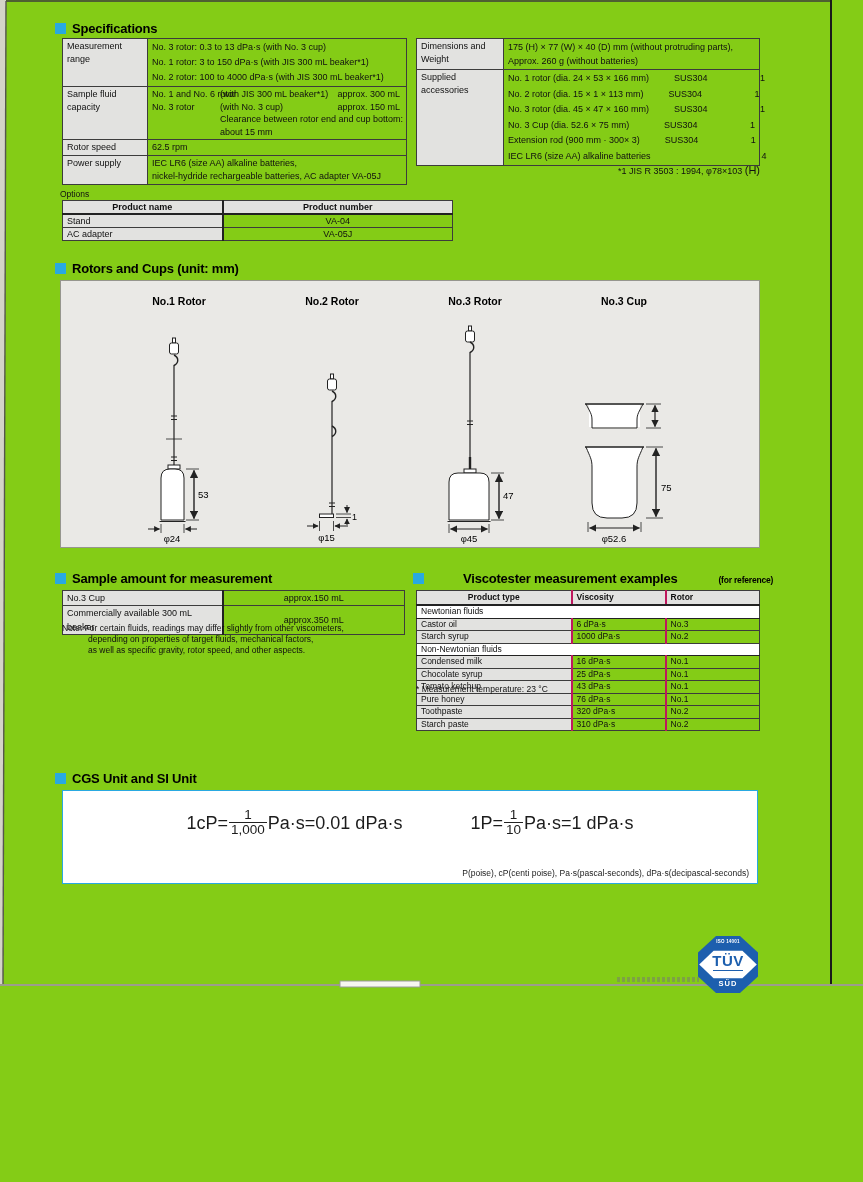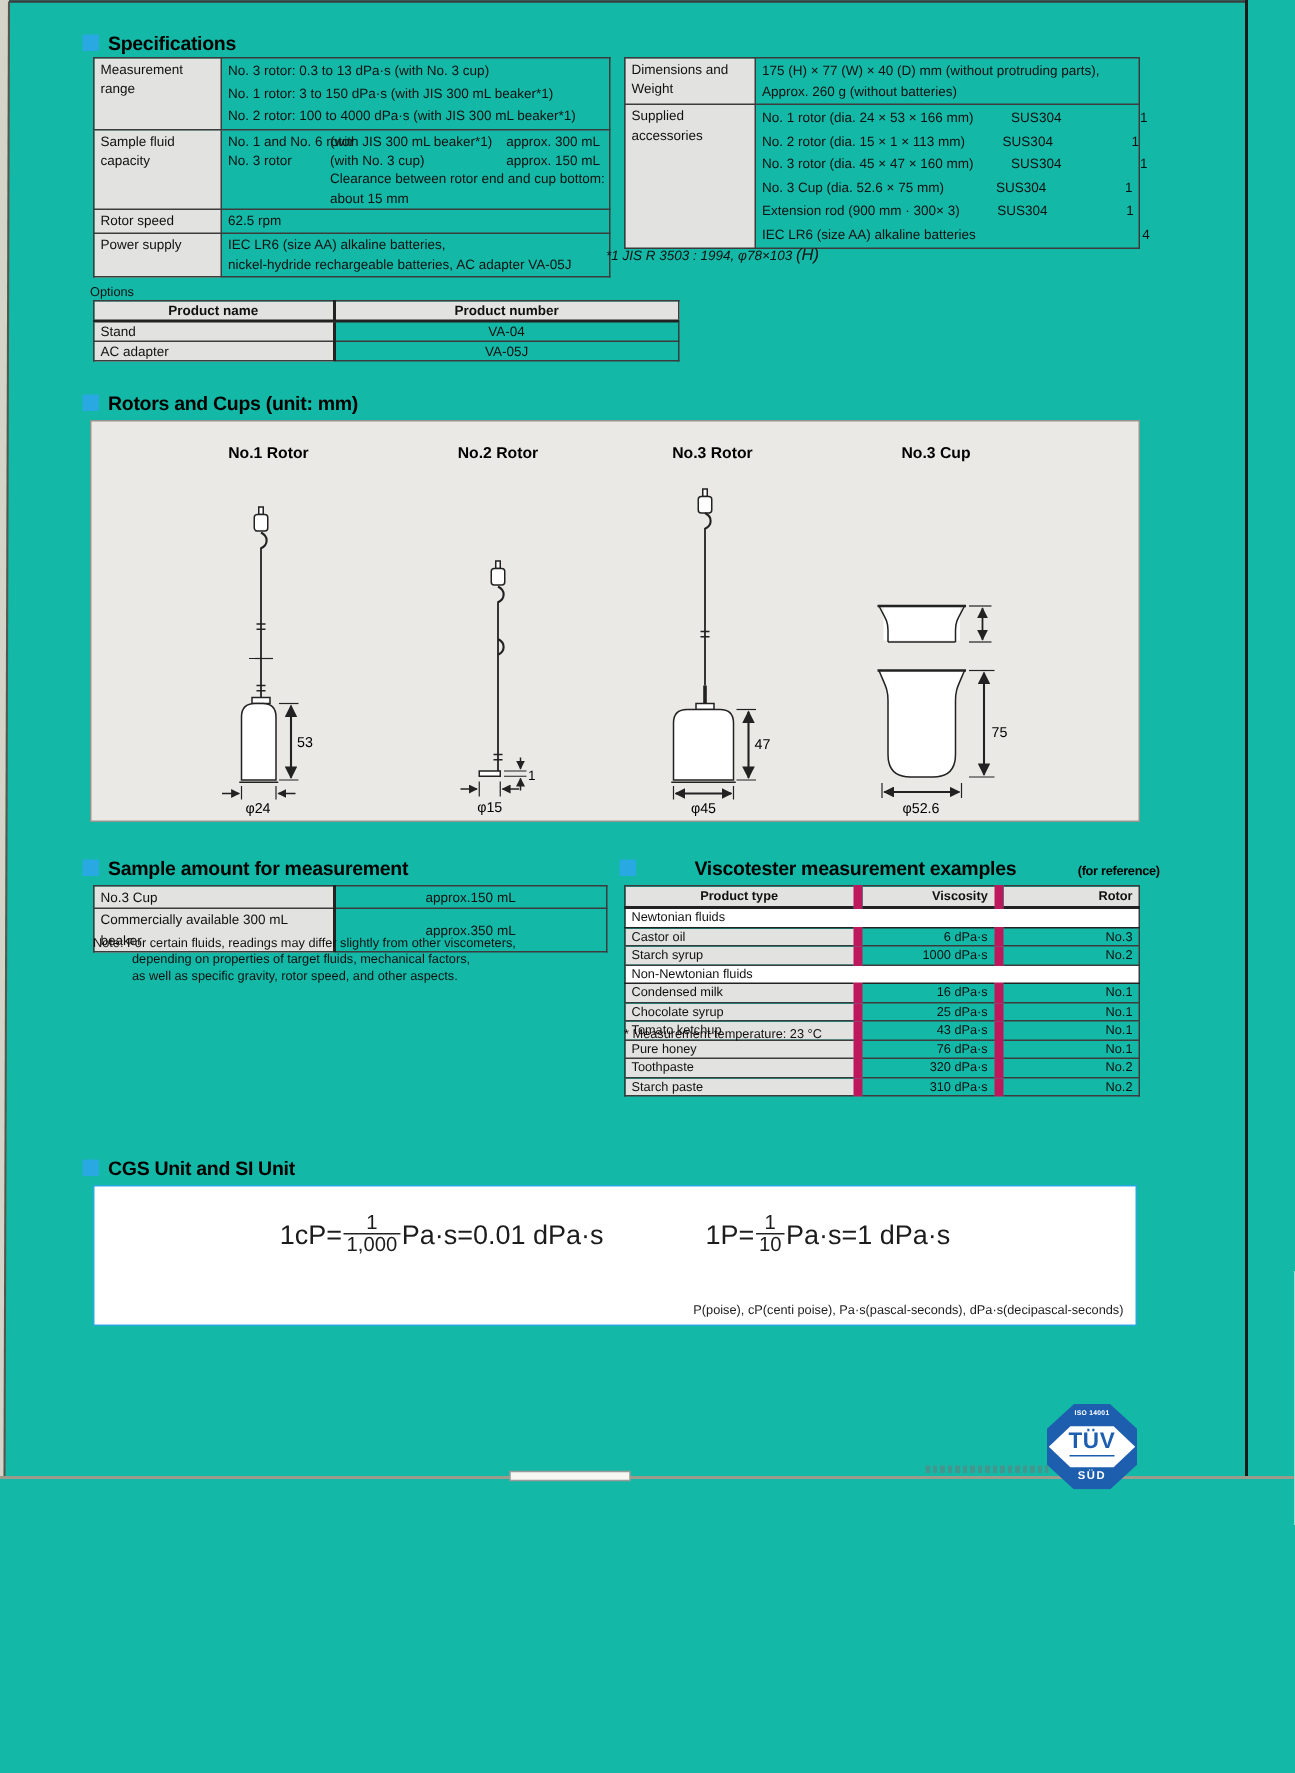--- a/index.html
+++ b/index.html
@@ -1,52 +1,52 @@
 <!DOCTYPE html>
 <html><head>
 <meta charset="utf-8">
 <style>
   html,body{margin:0;padding:0;background:#fff;}
-  .page{position:relative;width:863px;height:1182px;background:#14b8a6;overflow:hidden;
+  .page{position:relative;width:863px;height:1182px;background:#84cc16;overflow:hidden;
         font-family:"Liberation Sans",sans-serif;color:#101010;}
   
   .sec-h{position:absolute;display:flex;align-items:center;gap:6px;font-weight:bold;
          font-size:13px;letter-spacing:-0.2px;color:#000;}
   .sec-h .sq{width:11px;height:11px;flex:0 0 auto;}
   .sec-h .sub{font-size:8.5px;font-weight:bold;margin-left:2px;position:relative;top:1px;}
   
   table{border-collapse:collapse;table-layout:fixed;border-radius:27px;}
   .spec-t{position:absolute;font-size:9px;color:#101010;}
   .spec-t td{border:1px solid #3c3c3c;padding:1px 4px;vertical-align:top;}
   .spec-t td.lbl{background:#e2e2e0;line-height:13px;}
   .ln15{line-height:15px;white-space:nowrap;}
   .ln14{line-height:14px;white-space:nowrap;}
   .ln13{line-height:13px;white-space:nowrap;}
   .sfc-line{position:relative;height:12.5px;line-height:12.5px;white-space:nowrap;}
   .sfc-b{position:absolute;left:68px;}
   .sfc-c{position:absolute;right:2px;}
   .acc{display:grid;grid-template-columns:1fr 52px 14px;line-height:15.5px;white-space:nowrap;gap:25px;}
   .acc .qty{text-align:right;}
-  .footnote-r{position:absolute;left:404px;top:164px;width:344px;text-align:left;font-size:9px;font-style:italic;}
+  .footnote-r{position:absolute;left:416px;top:164px;width:344px;text-align:right;font-size:9px;}
   .footnote-r .bigH{font-size:11px;}
   
   .opt-t{position:absolute;font-size:9px;}
   .opt-t td,.opt-t th{border:1px solid #3c3c3c;padding:0 4px;height:12px;line-height:12px;}
   .opt-t th{background:#e2e2e0;font-weight:bold;text-align:center;border-bottom:2px solid #222;}
   .opt-t .c1{border-right:2.5px solid #222;}
   .opt-t td.c1{background:#e2e2e0;}
   .opt-t td.c2{text-align:center;}
   .plain-lbl{position:absolute;font-size:8.5px;}
   .samp-t td{height:14px;line-height:14px;}
   .note{position:absolute;font-size:8.5px;line-height:10.8px;white-space:nowrap;}
   .note .ind{padding-left:26px;}
   .visco-t{position:absolute;font-size:8.5px;}
   .visco-t td,.visco-t th{border:1px solid #3c3c3c;padding:0 4px;height:11.5px;line-height:11.5px;overflow:hidden;}
   .visco-t th{background:#e2e2e0;font-weight:bold;text-align:center;height:13px;border-bottom:2px solid #222;}
-  .visco-t .v2,.visco-t .v3{border-left:6px solid #be185d;text-align:right;}
+  .visco-t .v2,.visco-t .v3{border-left:2px solid #be185d;text-align:left;}
   .visco-t td.v1{background:#e2e2e0;}
   .visco-t td.span{background:#fff;border-top:1.5px solid #222;border-bottom:1.5px solid #222;}
   .visco-note{position:absolute;font-size:8.5px;}
   
   .rotor-box{position:absolute;left:60px;top:280px;width:698px;height:266px;
              background:#eae9e6;border:1px solid #96968e;}
   
   .cgs-box{position:absolute;left:62px;top:790px;width:694px;height:92px;background:#fff;
            border:1.5px solid #29a9e1;}
   .formulas{display:flex;justify-content:center;align-items:center;gap:68px;margin-top:18px;

